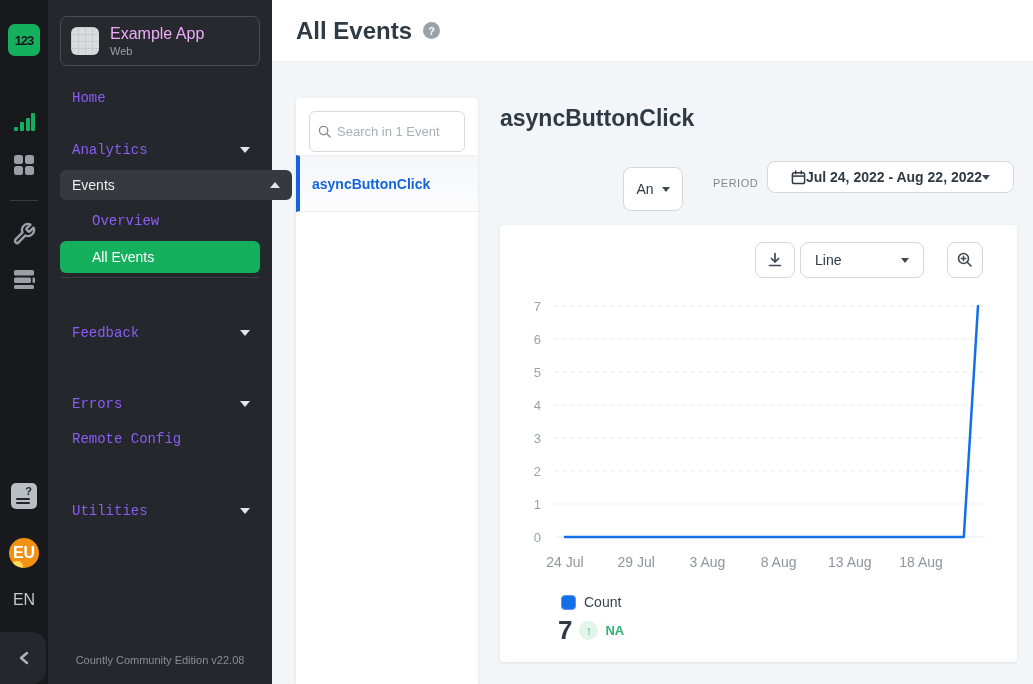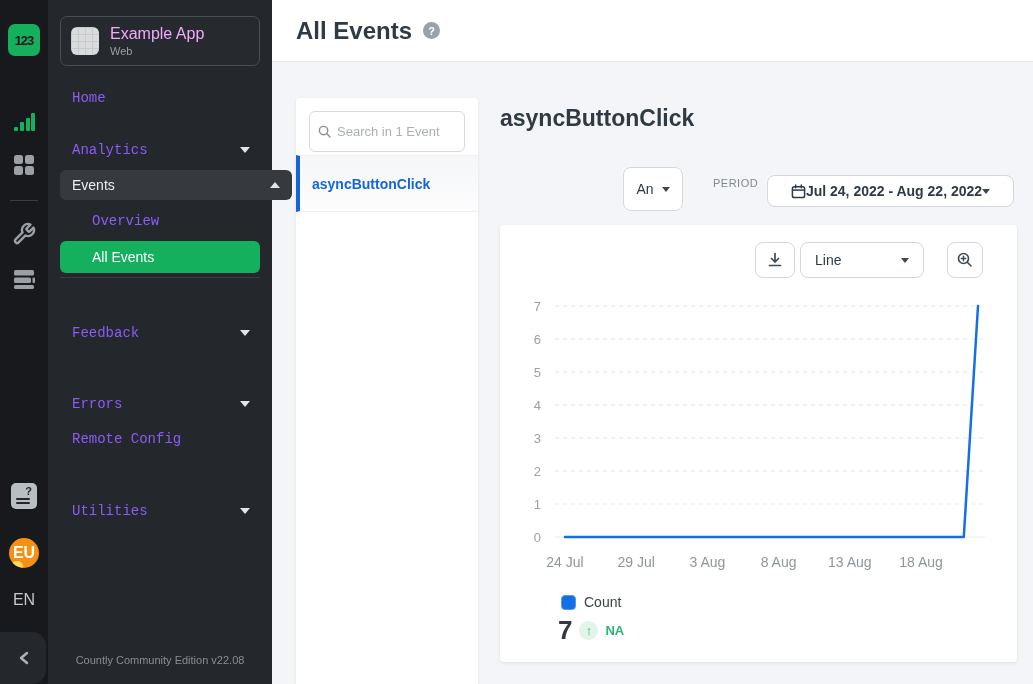--- a/index.html
+++ b/index.html
@@ -56,21 +56,21 @@
   .search-box input { border:none; outline:none; width:118px; margin-left:6px; font-size:13px; color:#3c444c; font-family:inherit; background:transparent; }
   .search-box input::placeholder { color:#aab0b6; }
   .event-item { position:absolute; left:0; top:57px; width:182px; height:57px; border-left:4px solid #1465dc; background:linear-gradient(#f5f6f8,#fdfdfe); border-top:1px solid #efefef; border-bottom:1px solid #efefef; display:flex; align-items:center; padding-left:12px; cursor:pointer; }
   .event-item .label { color:#1465dc; font-size:14px; font-weight:bold; }
 
   
   #detail-title { position:absolute; left:228px; top:43px; font-size:23px; font-weight:600; color:#2f3a44; }
   .ctl-label { position:absolute; top:105px; height:32px; line-height:32px; font-size:11px; font-weight:500; letter-spacing:.5px; color:#81888f; }
   .btn { background:#fff; border:1px solid #d4d8dd; border-radius:8px; color:#2f3a44; font-size:14px; display:flex; align-items:center; justify-content:center; cursor:pointer; }
   #seg-select { position:absolute; left:351px; top:105px; width:60px; height:44px; gap:8px; }
-  #period-btn { position:absolute; left:495px; top:113px; width:247px; height:32px; gap:0; font-weight:600; }
+  #period-btn { position:absolute; left:495px; top:99px; width:247px; height:32px; gap:0; font-weight:600; }
   .tri-down { width:0; height:0; border-left:4.5px solid transparent; border-right:4.5px solid transparent; border-top:5.5px solid #3d4852; }
 
   
   #chart-card { position:absolute; left:228px; top:163px; width:517px; height:437px; background:#fff; border-radius:4px; box-shadow:0 1px 3px rgba(40,50,60,.10); }
   #dl-btn { position:absolute; left:255px; top:17px; width:40px; height:36px; }
   #type-select { position:absolute; left:300px; top:17px; width:124px; height:36px; justify-content:space-between; padding:0 14px; }
   #zoom-btn { position:absolute; left:447px; top:17px; width:36px; height:36px; }
   #chart-svg { position:absolute; left:0; top:70px; }
   .grid-line { stroke:#e4e7eb; stroke-width:1; stroke-dasharray:4 4; }
   .grid-base { stroke:#e7eaee; stroke-width:1; }

